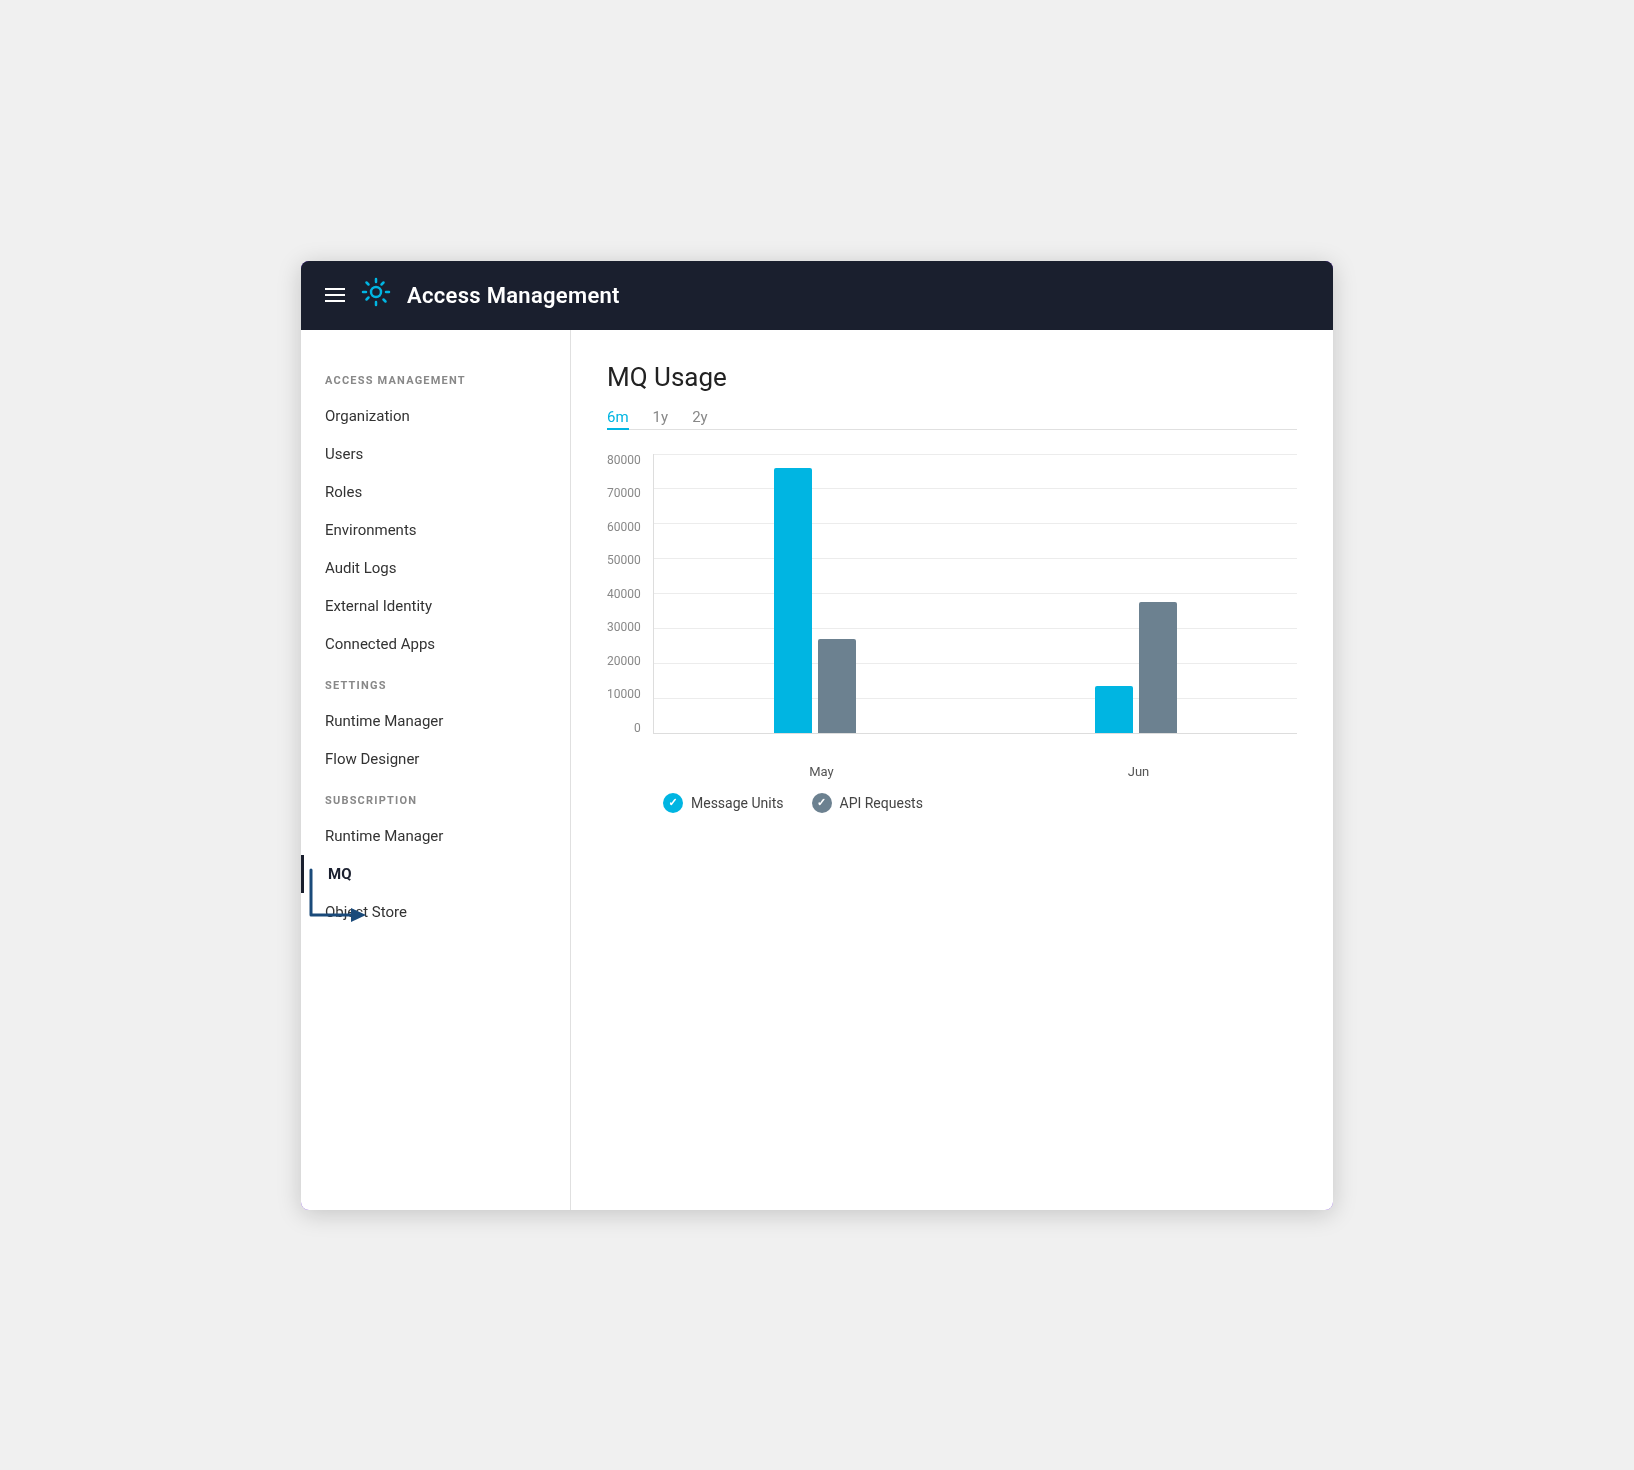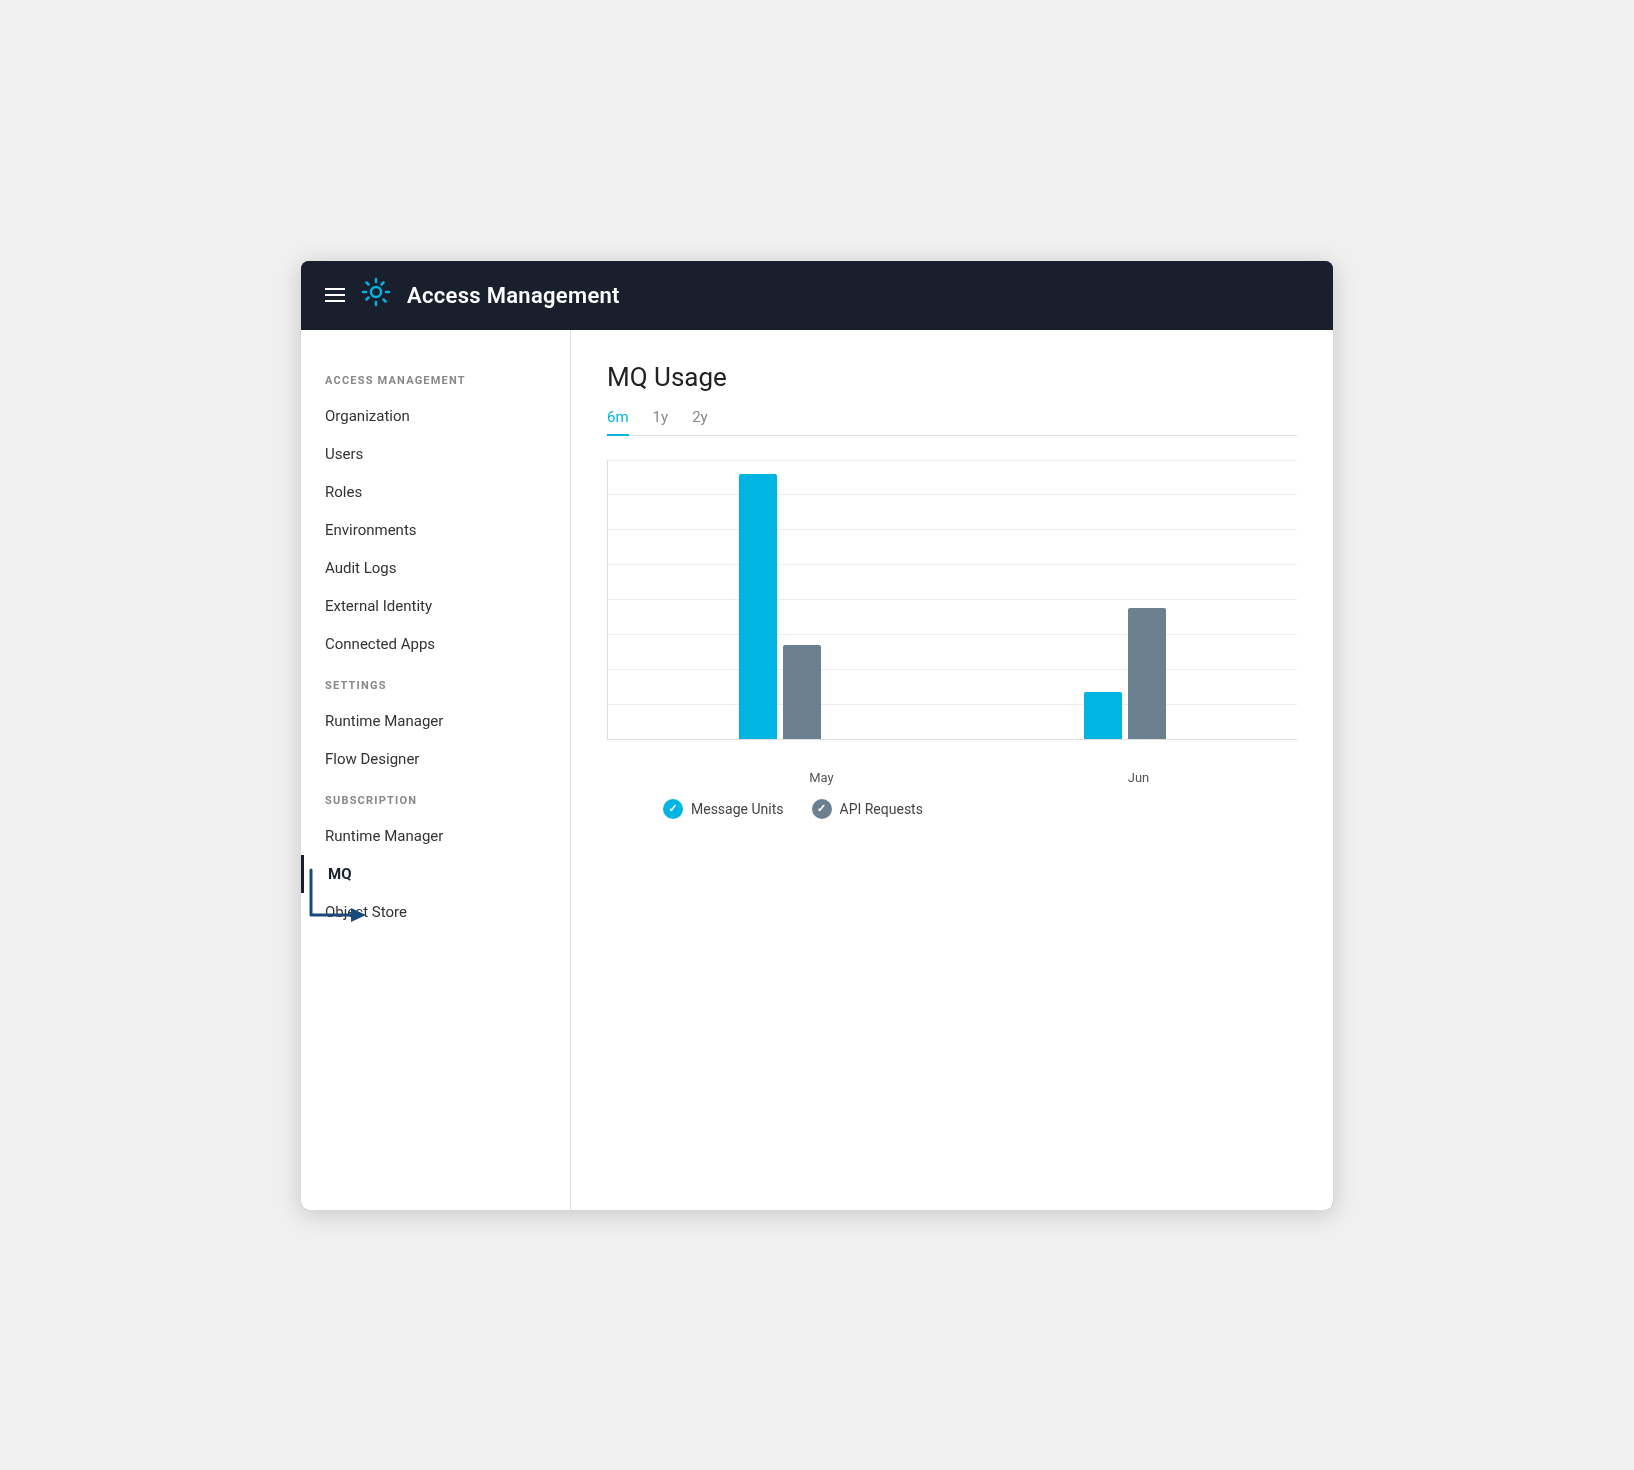--- a/index.html
+++ b/index.html
@@ -128,21 +128,21 @@
     
     .tabs {
       display: flex;
       gap: 24px;
       border-bottom: 1px solid #e0e0e0;
       margin-bottom: 24px;
     }
     .tab {
       font-size: 15px;
       color: #888;
-      padding-bottom: 8px;
+      padding-bottom: 2px;
       cursor: pointer;
       border-bottom: 2px solid transparent;
       margin-bottom: -1px;
     }
     .tab.active {
       color: #00b5e2;
       border-bottom: 2px solid #00b5e2;
     }
 
     .chart-area {
@@ -322,20 +322,31 @@
 
       <div class="tabs">
         <div class="tab active">6m</div>
         <div class="tab">1y</div>
         <div class="tab">2y</div>
       </div>
 
       <div class="chart-area">
         <div class="chart-with-yaxis">
 
+          <div class="y-axis">
+            <span class="y-label">80000</span>
+            <span class="y-label">70000</span>
+            <span class="y-label">60000</span>
+            <span class="y-label">50000</span>
+            <span class="y-label">40000</span>
+            <span class="y-label">30000</span>
+            <span class="y-label">20000</span>
+            <span class="y-label">10000</span>
+            <span class="y-label">0</span>
+          </div>
 
           <div class="bars-area">
 
             <div class="gridlines">
               <div class="gridline"></div>
               <div class="gridline"></div>
               <div class="gridline"></div>
               <div class="gridline"></div>
               <div class="gridline"></div>
               <div class="gridline"></div>

